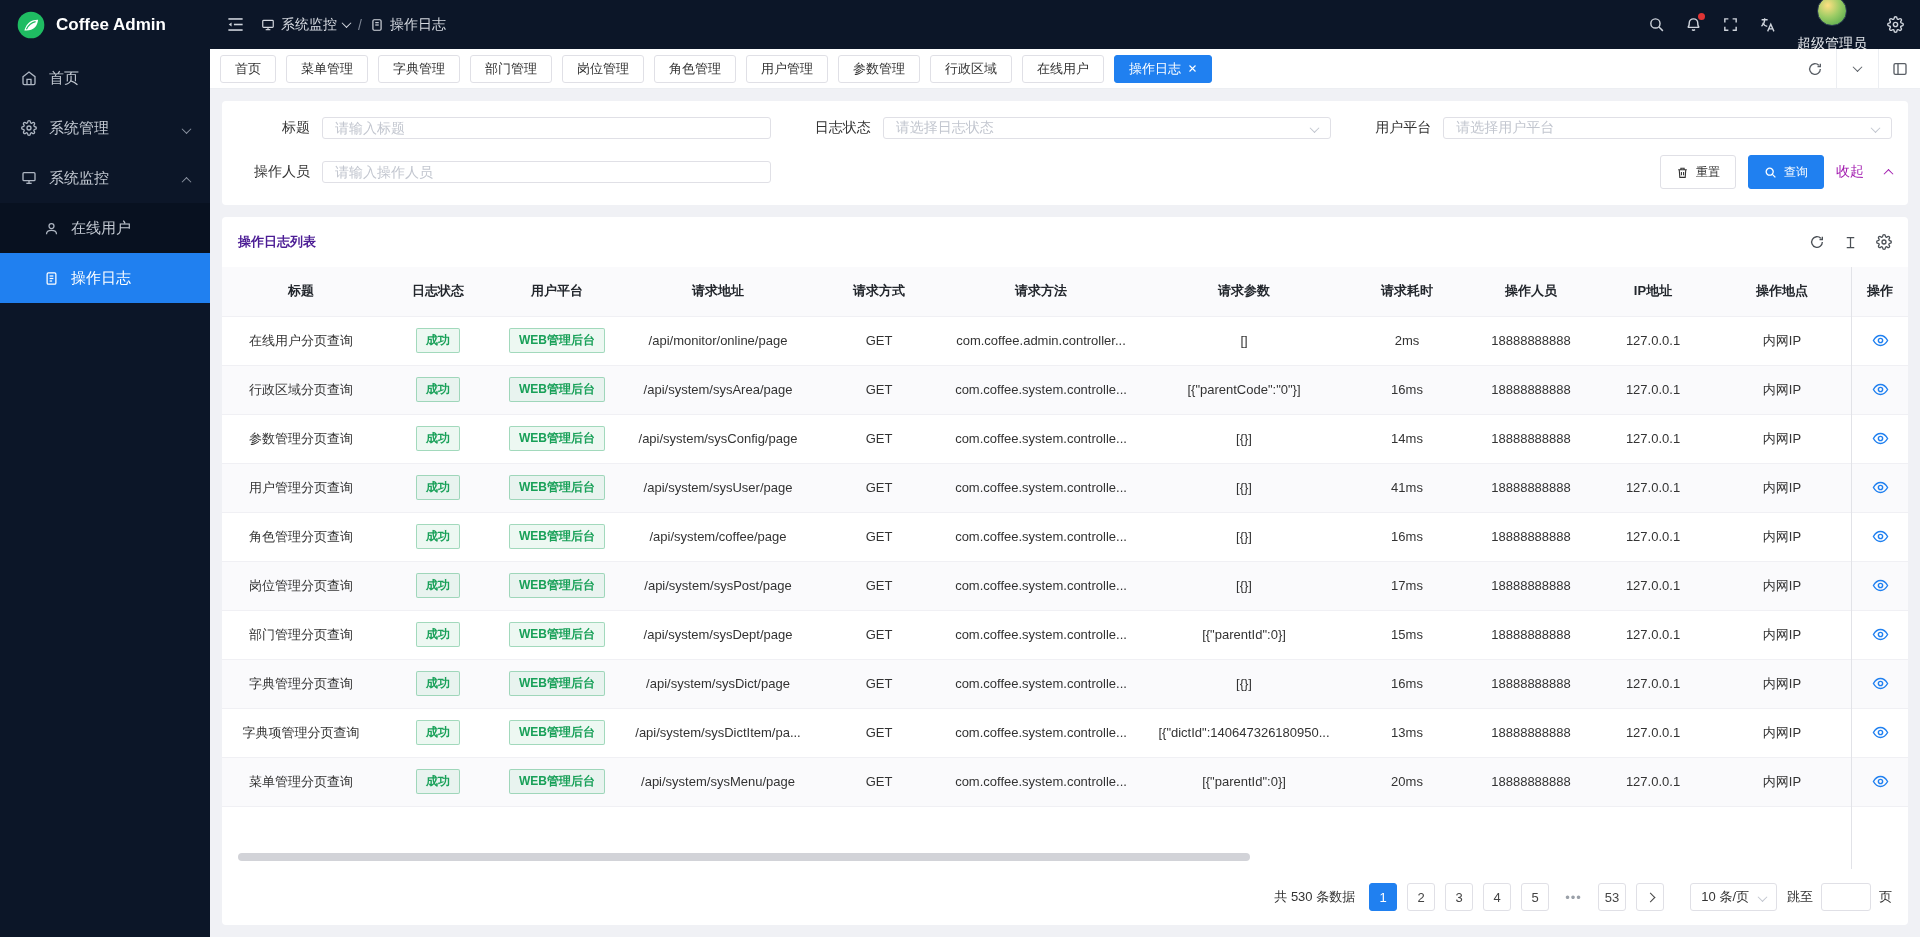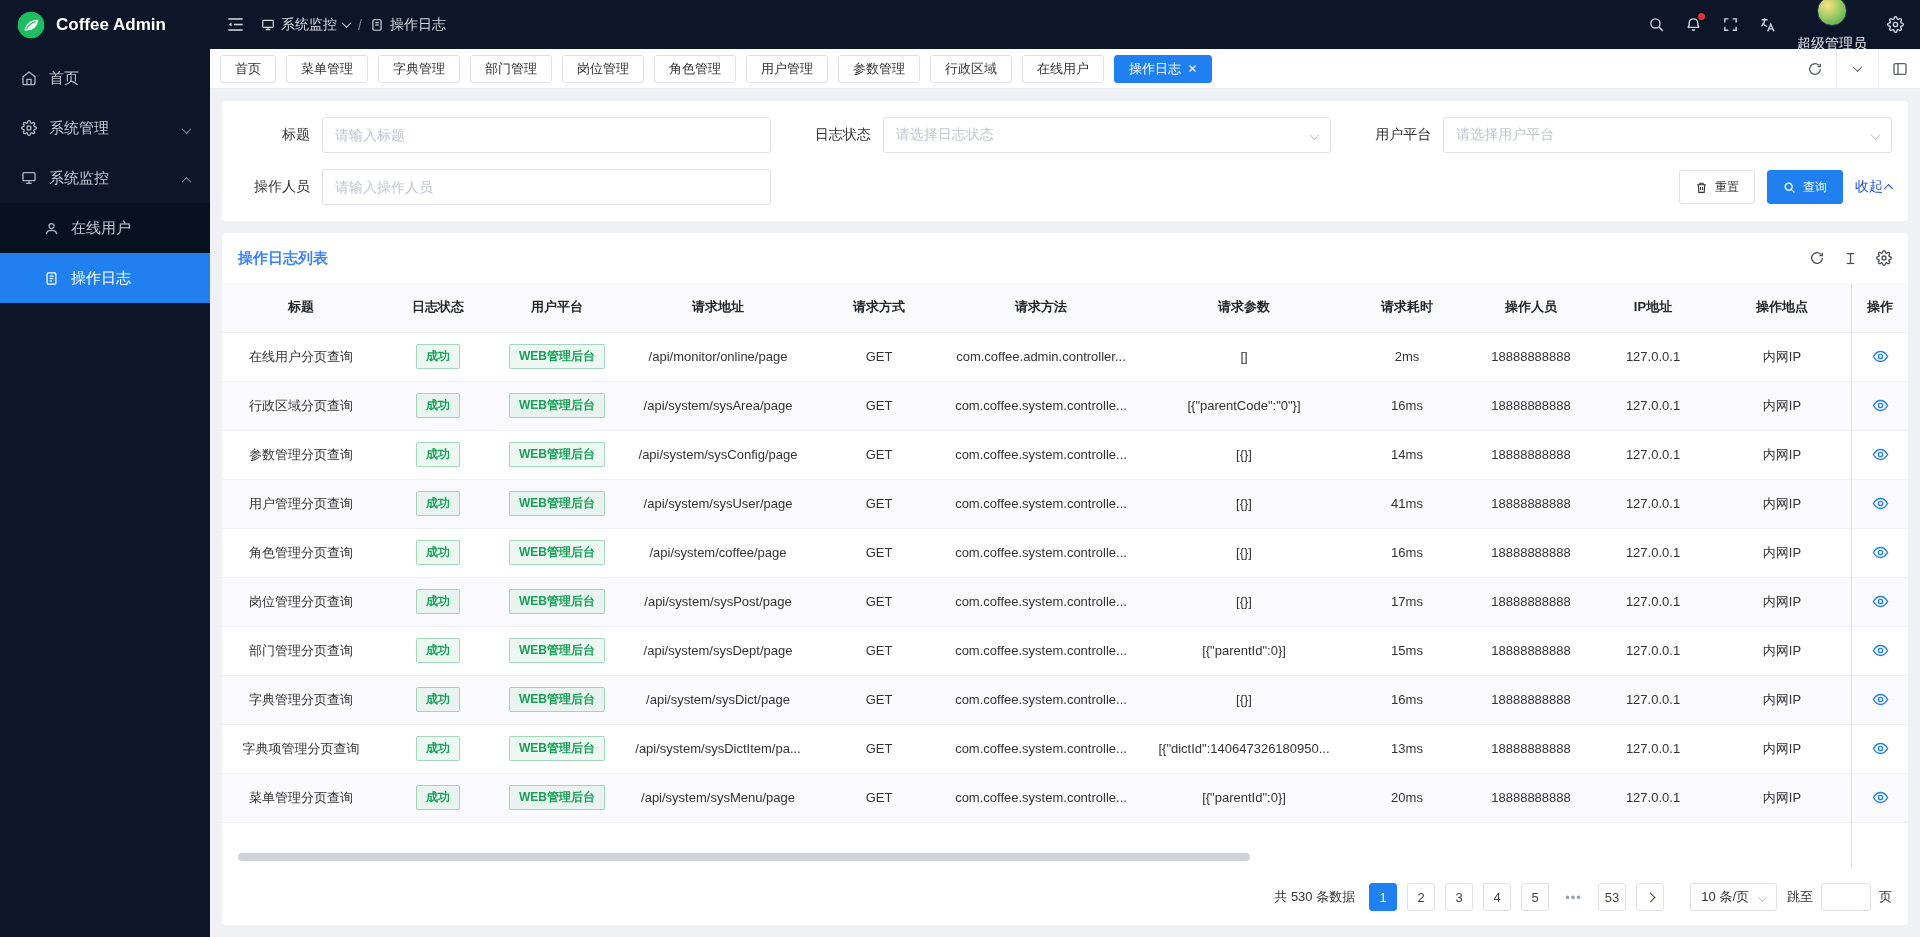--- a/index.html
+++ b/index.html
@@ -54,34 +54,34 @@
   .tab-tool.bordered { border-left:1px solid #eceef2; }
 
   
   .content { flex:1; padding:12px; display:flex; flex-direction:column; gap:12px; overflow:hidden; }
 
   
   .filter-card { background:#fff; border-radius:4px; padding:16px; flex-shrink:0; }
   .filter-grid { display:grid; grid-template-columns:1fr 1fr 1fr; gap:16px 28px; }
   .field { display:flex; align-items:center; gap:12px; }
   .field > label { width:72px; text-align:right; font-size:14px; color:#333; flex-shrink:0; white-space:nowrap; }
-  .control { flex:1; height:36px; border:1px solid #e0e0e6; border-radius:3px; background:#fff; display:flex; align-items:center; padding:0 12px; font-size:14px; position:relative; }
+  .control { flex:1; height:22px; border:1px solid #e0e0e6; border-radius:3px; background:#fff; display:flex; align-items:center; padding:0 12px; font-size:14px; position:relative; }
   .control input { border:none; outline:none; width:100%; font-size:14px; font-family:inherit; color:#333; background:transparent; }
   .control input::placeholder { color:#c2c6cf; }
   .control .ph { color:#c2c6cf; white-space:nowrap; overflow:hidden; }
   .control .sel-chev { margin-left:auto; color:#c2c6cf; }
   .filter-actions { grid-column:2 / 4; display:flex; justify-content:flex-end; align-items:center; gap:12px; }
   .btn { height:34px; display:inline-flex; align-items:center; gap:7px; padding:0 15px; border-radius:3px; font-size:12px; cursor:pointer; border:1px solid #e0e0e6; background:#fff; color:#333; font-family:inherit; }
   .btn.primary { background:#2080f0; border-color:#2080f0; color:#fff; }
-  .link-btn { display:inline-flex; align-items:center; gap:2px; color:#1d4ed8; font-size:14px; cursor:pointer; }
+  .link-btn { display:inline-flex; align-items:center; gap:21px; color:#a21caf; font-size:14px; cursor:pointer; }
 
   
   .table-card { background:#fff; border-radius:4px; flex:1; display:flex; flex-direction:column; overflow:hidden; min-height:0; }
   .table-card-header { height:50px; display:flex; align-items:center; padding:0 16px; flex-shrink:0; }
-  .table-title { font-size:15px; font-weight:600; color:#3b82f6; }
+  .table-title { font-size:13px; font-weight:600; color:#4c1d95; }
   .table-tools { margin-left:auto; display:flex; align-items:center; gap:18px; color:#4b5056; }
   .table-tools .icon-btn { cursor:pointer; }
 
   .table-wrap { flex:1; position:relative; min-height:0; overflow:hidden; }
   table { width:100%; border-collapse:collapse; table-layout:fixed; }
   th, td { height:49px; text-align:center; font-size:13px; padding:0 8px; white-space:nowrap; overflow:hidden; text-overflow:ellipsis; border-bottom:1px solid #f0f0f4; color:#333; }
   thead th { background:#fafafc; font-weight:600; color:#23272d; }
   tbody tr:nth-child(even) td { background:#fafafc; }
 
   .tag { display:inline-block; padding:3px 9px; font-size:12px; line-height:1.35; color:#18a058; background:rgba(24,160,88,0.08); border:1px solid rgba(24,160,88,0.35); border-radius:2px;font-weight:bold; }

